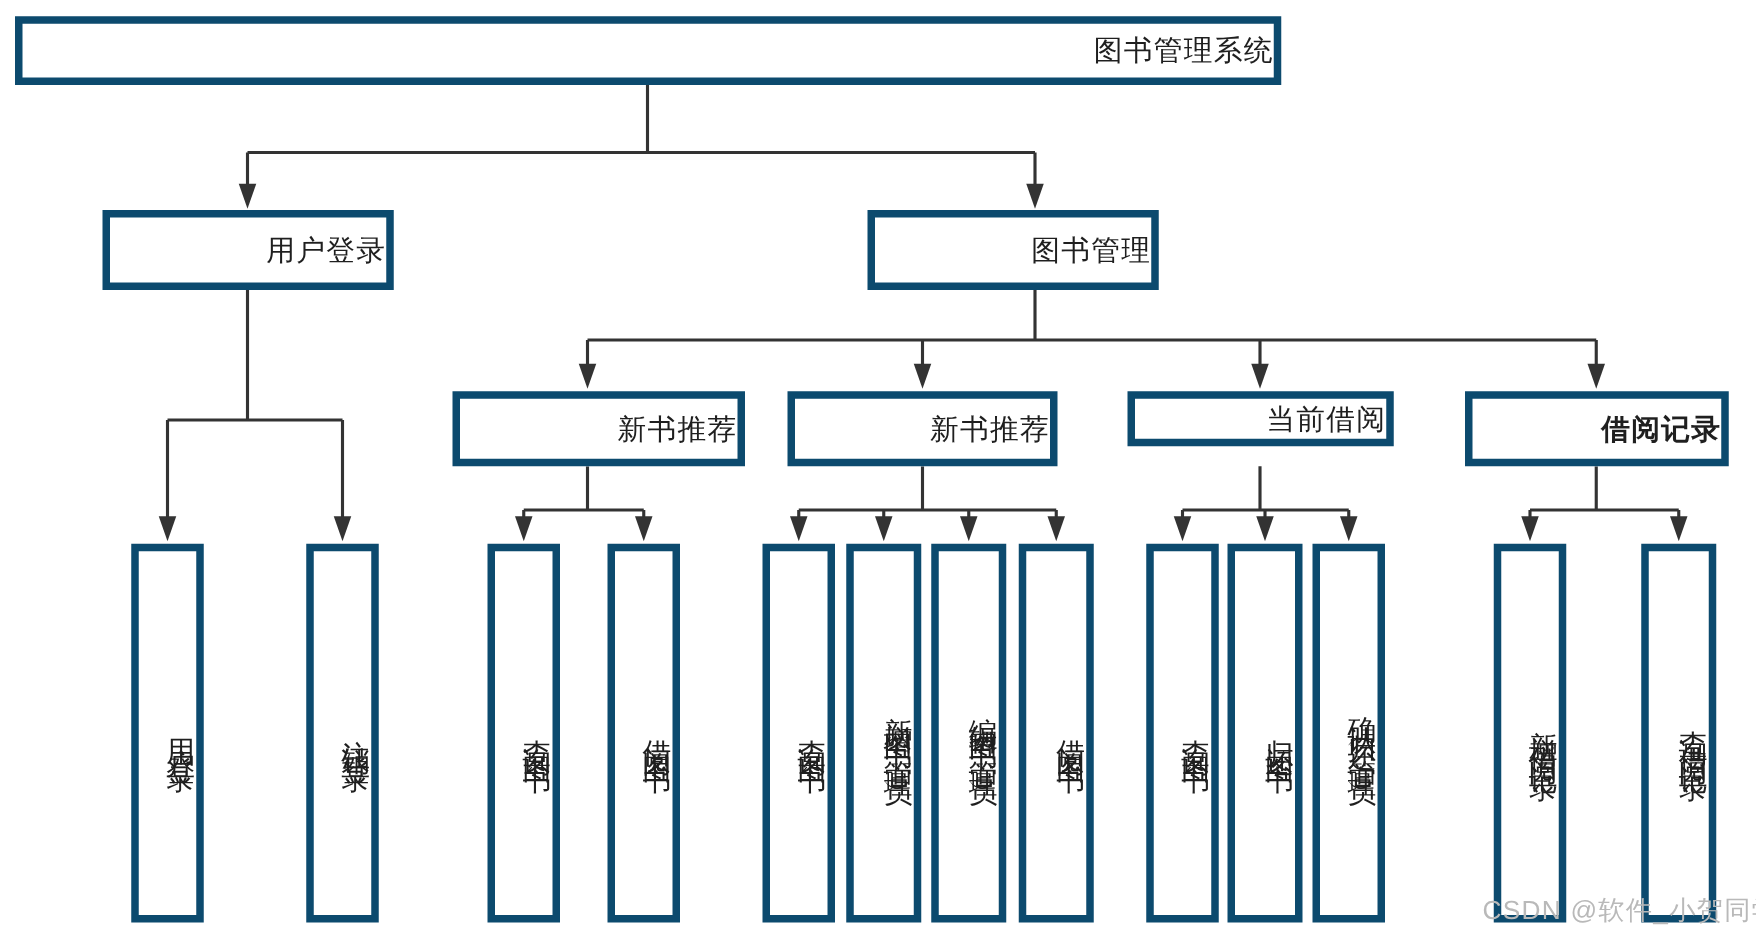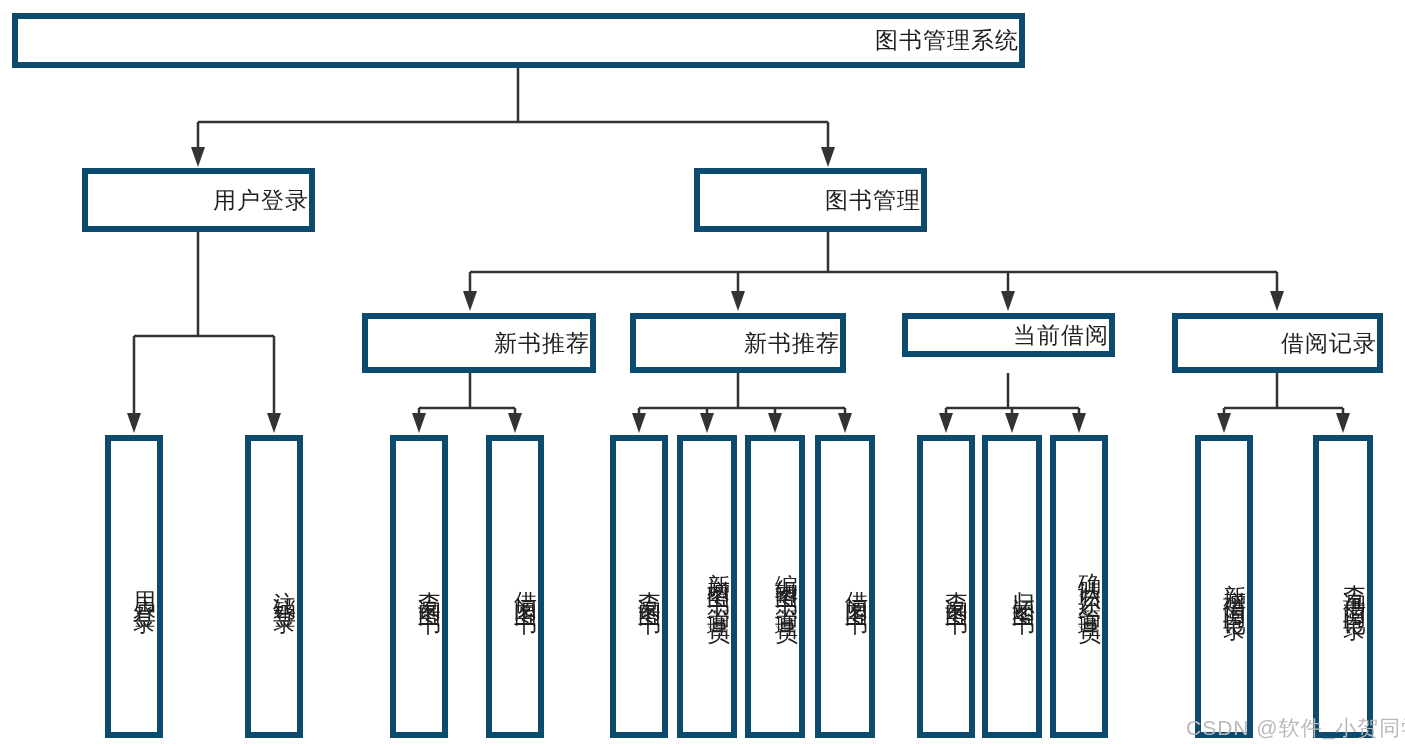--- a/index.html
+++ b/index.html
@@ -125,21 +125,21 @@
 
   <div class="node h" style="left:362px; top:313px; width:234px; height:60px;">
     <span>新书推荐</span>
   </div>
   <div class="node h" style="left:630px; top:313px; width:216px; height:60px;">
     <span>新书推荐</span>
   </div>
   <div class="node h" style="left:902px; top:313px; width:213px; height:44px;">
     <span>当前借阅</span>
   </div>
-  <div class="node h" style="left:1172px; top:313px; width:211px; height:60px;">
+  <div class="node h" style="left:1172px; top:313px; width:211px; height:60px;font-weight:bold;">
     <span>借阅记录</span>
   </div>
 
   <div class="node leaf" style="left:105px; top:435px; width:58px; height:303px;">
     <span>用户登录</span>
   </div>
   <div class="node leaf" style="left:245px; top:435px; width:58px; height:303px;">
     <span>注销登录</span>
   </div>
 

